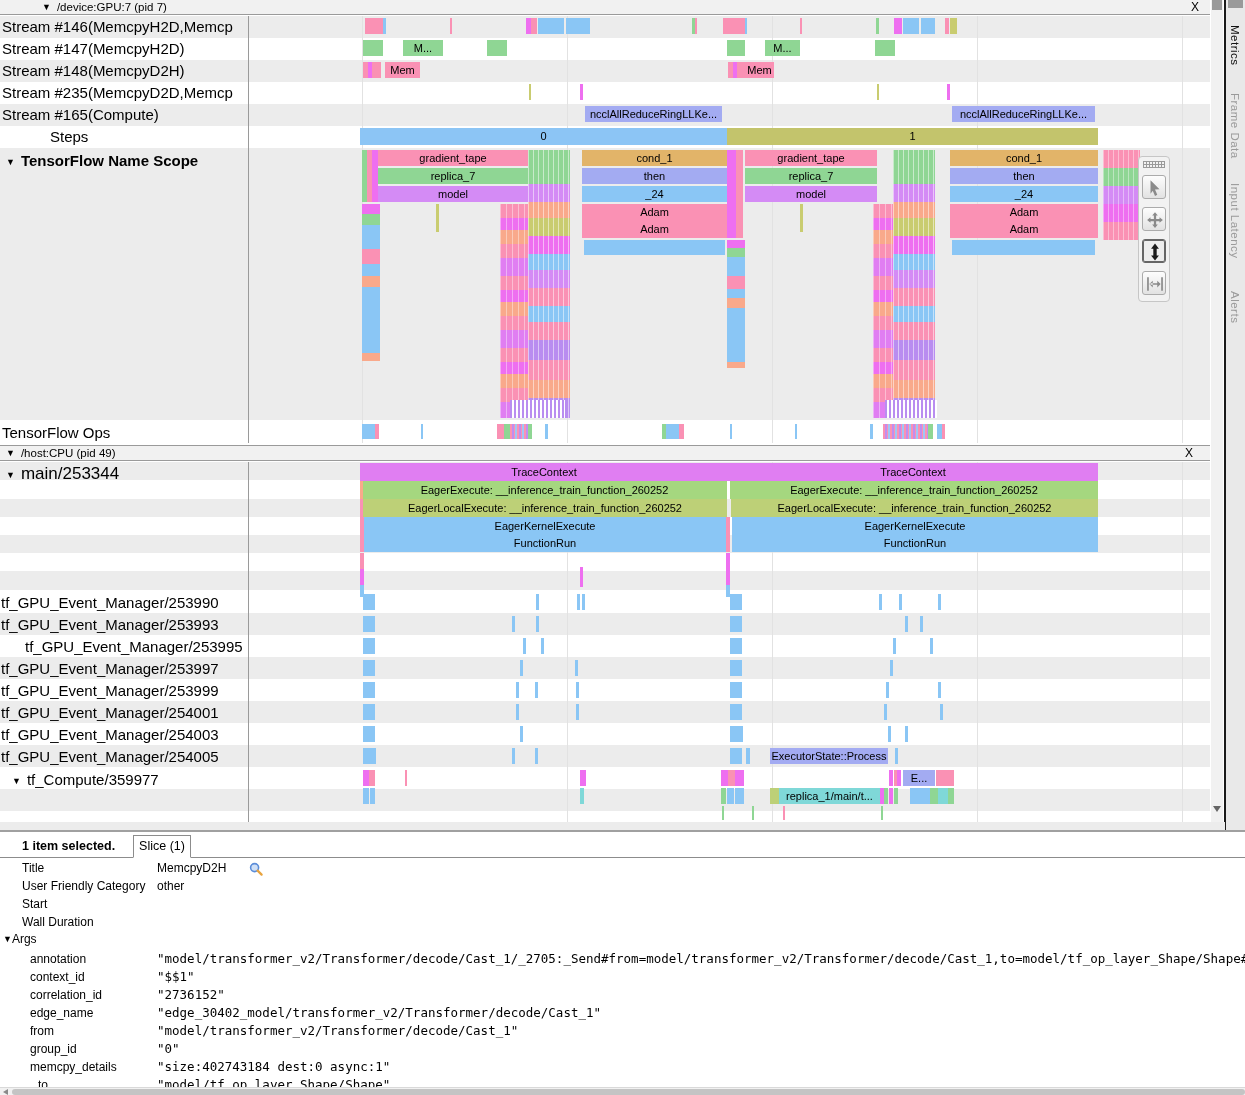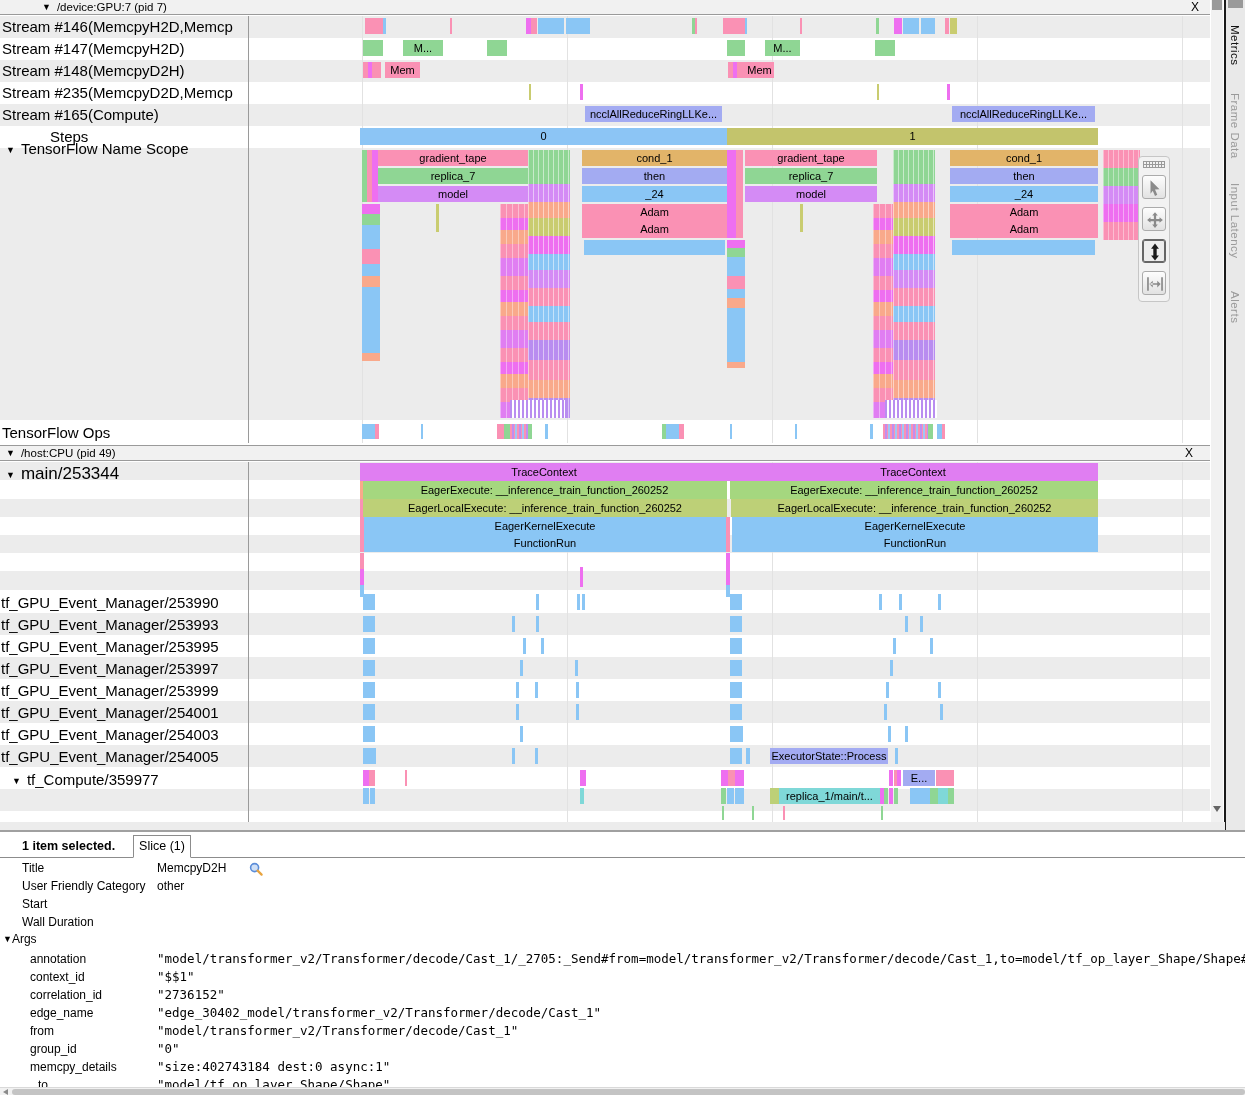--- a/index.html
+++ b/index.html
@@ -105,21 +105,21 @@
     <span class="tri">▼</span><span>/device:GPU:7 (pid 7)</span>
     <span class="x">X</span>
   </div>
 
   <div class="rowlab" style="left:2px;top:18px;width:244px;">Stream #146(MemcpyH2D,Memcp</div>
   <div class="rowlab" style="left:2px;top:40px;width:244px;">Stream #147(MemcpyH2D)</div>
   <div class="rowlab" style="left:2px;top:62px;width:244px;">Stream #148(MemcpyD2H)</div>
   <div class="rowlab" style="left:2px;top:84px;width:244px;">Stream #235(MemcpyD2D,Memcp</div>
   <div class="rowlab" style="left:2px;top:106px;width:244px;">Stream #165(Compute)</div>
   <div class="rowlab" style="left:2px;top:128px;width:244px;margin-left:48px;">Steps</div>
-  <div class="rowlab" style="left:6px;top:140px;width:242px;">
+  <div class="rowlab" style="left:6px;top:152px;width:242px;font-weight:bold;">
     <span class="tri">▼</span><span>TensorFlow Name Scope</span>
   </div>
   <div class="rowlab" style="left:2px;top:424px;width:244px;">TensorFlow Ops</div>
 
   <i class="s" style="left:365px;top:18px;width:18px;height:16px;background:#fa91b4;"></i>
   <i class="s" style="left:383px;top:18px;width:3px;height:16px;background:#8ac6f5;"></i>
   <i class="s" style="left:450px;top:18px;width:2px;height:16px;background:#fa91b4;"></i>
   <i class="s" style="left:526px;top:18px;width:5px;height:16px;background:#ee6ff0;"></i>
   <i class="s" style="left:531px;top:18px;width:6px;height:16px;background:#fa91b4;"></i>
   <i class="s" style="left:538px;top:18px;width:26px;height:16px;background:#8ac6f5;"></i>
@@ -218,21 +218,21 @@
   <div class="hdr" style="top:445px;border-top:1px solid #9a9a9a;height:16px;line-height:15px;">
     <span class="tri">▼</span><span>/host:CPU (pid 49)</span>
     <span class="x" style="right:14px;">X</span>
   </div>
 
   <div class="rowlab biglab" style="left:6px;top:464px;width:242px;">
     <span class="tri">▼</span><span>main/253344</span>
   </div>
   <div class="rowlab" style="left:1px;top:594px;width:246px;">tf_GPU_Event_Manager/253990</div>
   <div class="rowlab" style="left:1px;top:616px;width:246px;">tf_GPU_Event_Manager/253993</div>
-  <div class="rowlab" style="left:1px;top:638px;width:246px;">tf_GPU_Event_Manager/253995</div>
+  <div class="rowlab" style="left:1px;top:638px;width:246px;padding-left:24px;">tf_GPU_Event_Manager/253995</div>
   <div class="rowlab" style="left:1px;top:660px;width:246px;">tf_GPU_Event_Manager/253997</div>
   <div class="rowlab" style="left:1px;top:682px;width:246px;">tf_GPU_Event_Manager/253999</div>
   <div class="rowlab" style="left:1px;top:704px;width:246px;">tf_GPU_Event_Manager/254001</div>
   <div class="rowlab" style="left:1px;top:726px;width:246px;">tf_GPU_Event_Manager/254003</div>
   <div class="rowlab" style="left:1px;top:748px;width:246px;">tf_GPU_Event_Manager/254005</div>
   <div class="rowlab" style="left:12px;top:771px;width:236px;">
     <span class="tri">▼</span><span>tf_Compute/359977</span>
   </div>
 
   <div class="bar" style="left:360px;top:463px;width:368px;height:18px;line-height:18px;background:#e07ef2;">TraceContext</div>

